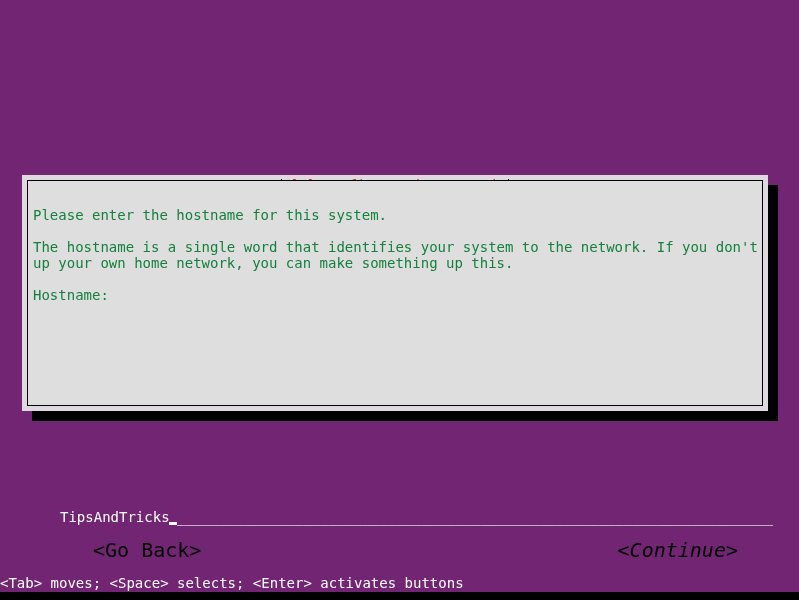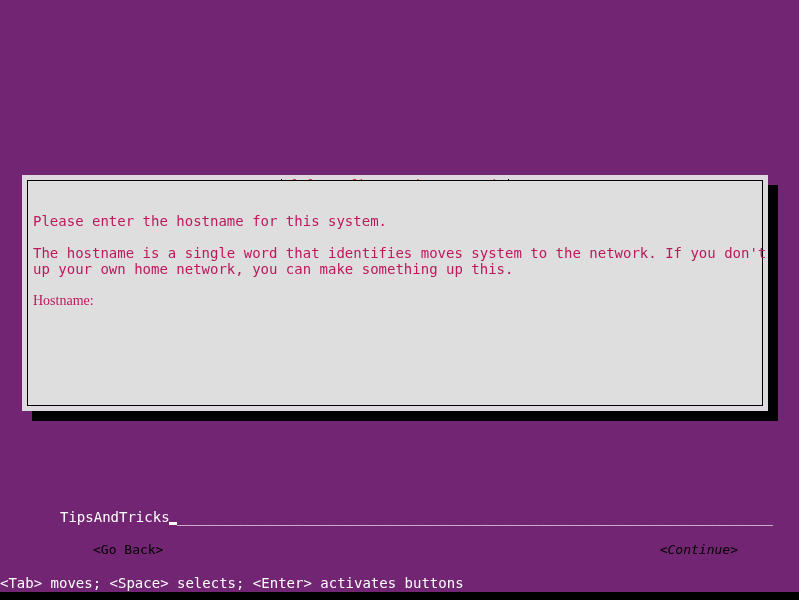--- a/index.html
+++ b/index.html
@@ -107,37 +107,35 @@
     white-space: pre;
     flex: 0 0 auto;
   }
 
   
   .content {
     position: absolute;
     left: 11px;
     top: 32px;
     width: 724px;
-    color: #be185d;
+    color: #15803d;
     font-size: 14px;
     line-height: 16px;
-    margin-top: 6px;
   }
   .para {
     white-space: pre;
     margin: 0;
   }
   .para.intro { margin-bottom: 16px; }
   .para.body-line { margin: 0; }
   .spacer-line { height: 16px; }
 
   .field-label {
     white-space: pre;
     margin: 0;
-    font-family: Liberation Serif, serif;
   }
 
   
   .input-row {
     position: absolute;
     left: 37px;
     top: 334px;
     width: 714px;
     height: 18px;
     background: #722572;
@@ -177,21 +175,21 @@
   .buttons {
     position: absolute;
     left: 11px;
     top: 366px;
     width: 724px;
     height: 18px;
   }
   .btn {
     position: absolute;
     color: #000000;
-    font-size: 13px;
+    font-size: 20px;
     line-height: 18px;
     white-space: pre;
     background: transparent;
     border: none;
     padding: 0;
     font-family: inherit;
     cursor: default;
     text-align: center;
   }
   .btn-back { left: 60px; top: 0; }
@@ -231,21 +229,21 @@
     <div class="title-bar">
       <div class="title-rule left"></div>
       <div class="title-text">[!] Configure the network</div>
       <div class="title-rule right"></div>
     </div>
 
     <div class="dialog-inner"></div>
 
     <div class="content">
       <p class="para intro">Please enter the hostname for this system.</p>
-      <p class="para body-line">The hostname is a single word that identifies moves system to the network. If you don't</p>
+      <p class="para body-line">The hostname is a single word that identifies your system to the network. If you don't</p>
       <p class="para body-line">up your own home network, you can make something up this.</p>
       <div class="spacer-line"></div>
       <p class="field-label">Hostname:</p>
     </div>
 
     <div class="input-row">
       <span class="input-value">TipsAndTricks</span>
       <span class="input-cursor"></span>
       <span class="input-underscores">____________________________________________________________________________</span>
     </div>

